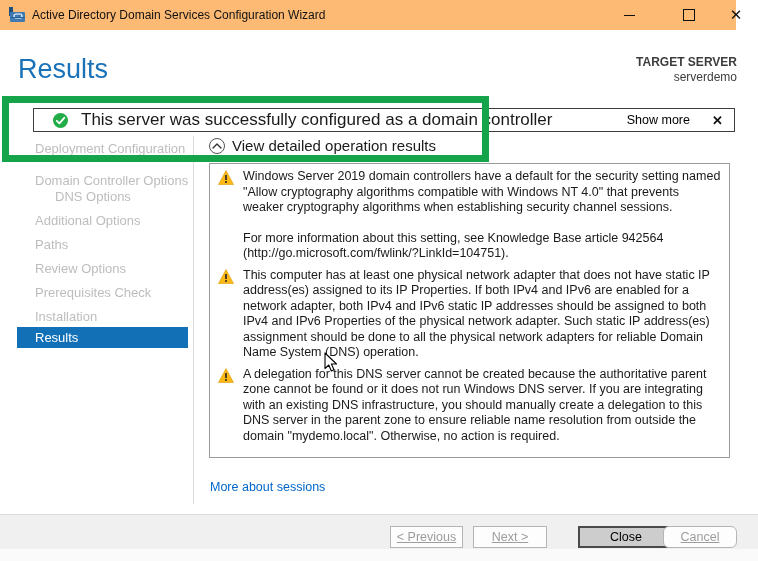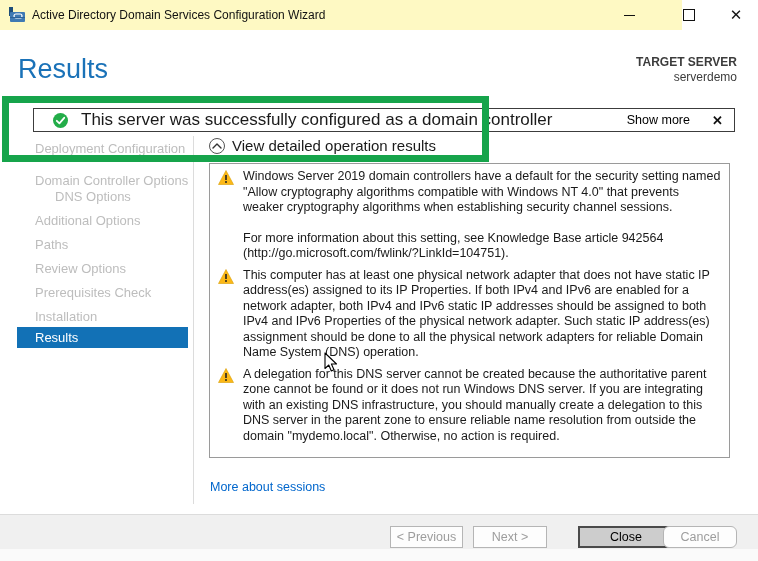--- a/index.html
+++ b/index.html
@@ -2,21 +2,21 @@
 <html><head>
 <meta charset="utf-8">
 <style>
   html,body { margin:0; padding:0; }
   body {
     width:758px; height:561px; position:relative; overflow:hidden;
     background:#ffffff; font-family:"Liberation Sans", sans-serif;
     -webkit-font-smoothing:antialiased;
   }
   
-  .titlebar { position:absolute; left:0; top:0; width:682px; height:30px; background:#fef9c3; }
+  .titlebar { position:absolute; left:0; top:0; width:736px; height:30px; background:#fdba74; }
   .title-icon { position:absolute; left:9px; top:7px; width:17px; height:16px; }
   .title-text { position:absolute; left:32px; top:8px; font-size:12px; color:#111; white-space:nowrap; }
   .win-btn { position:absolute; top:0; height:30px; display:flex; align-items:center; justify-content:center; color:#111; cursor:default; }
   .win-min { left:606px; width:46px; }
   .win-max { left:666px; width:46px; }
   .win-close { left:714px; width:44px; font-size:15px; }
   .min-glyph { width:11px; height:1px; background:#111; display:block; }
   .max-glyph { width:10px; height:10px; border:1px solid #111; display:block; }
 
   
@@ -59,21 +59,21 @@
   .warning-text { font-size:12.5px; color:#1a1a1a; line-height:15.5px; }
   .warning-text .para + .para { margin-top:15px; }
 
   .more-link { position:absolute; left:210px; top:480px; font-size:12.5px; color:#0066cc; cursor:pointer; }
 
   
   .footer { position:absolute; left:0; top:514px; width:758px; height:35px; background:#f0f0f0;
     border-top:1px solid #dcdcdc; box-sizing:border-box; }
   .btn { position:absolute; top:526px; height:22px; box-sizing:border-box; font-size:12.5px;
     display:flex; align-items:center; justify-content:center; z-index:20; }
-  .btn.disabled { background:#fdfdfd; border:1px solid #b5b5b5; color:#9d9d9d; }
+  .btn.disabled { background:#fdfdfd; border:1px solid #b5b5b5; color:#9d9d9d;text-decoration:underline; }
   .btn.default { background:#cdcdcd; border:2px solid #4a4a4a; color:#000; cursor:pointer; }
 
   
   .bottom-strip { position:absolute; left:0; top:549px; width:758px; height:12px; background:#fafafa; }
 
   
   .cursor { position:absolute; left:324px; top:352px; z-index:100; pointer-events:none; }
 </style>
 </head>
 <body>

